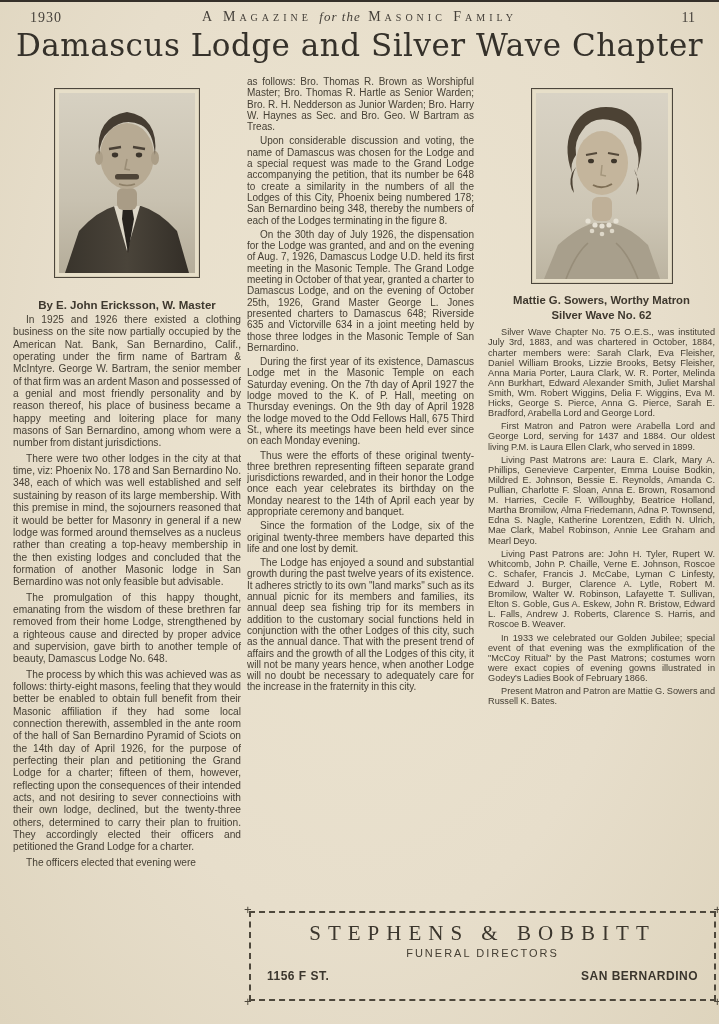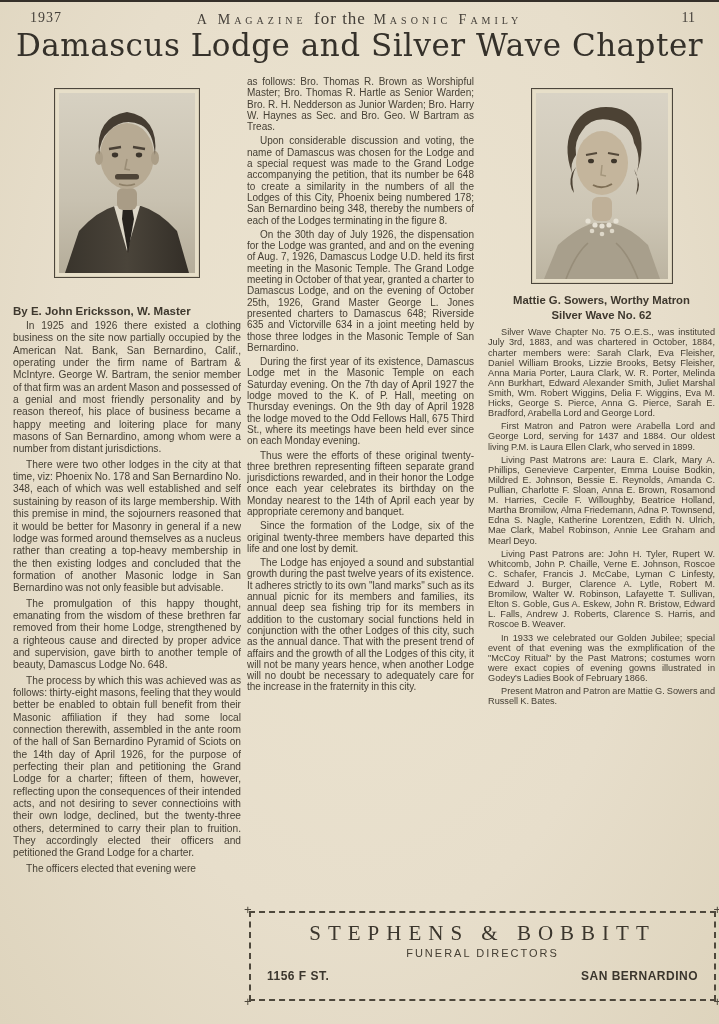--- a/index.html
+++ b/index.html
@@ -12,21 +12,21 @@
     font-family:"Liberation Sans", sans-serif;
   }
   .top-rule { position:absolute; top:0; left:0; width:100%; height:2px; background:#35302a; }
 
   
   .masthead { position:absolute; top:8px; left:0; width:100%; height:20px;
     font-family:"Liberation Serif", serif; color:#45403a; }
   .mast-year { position:absolute; left:30px; top:2px; font-size:14px; letter-spacing:1px; }
   .mast-center { position:absolute; left:0; right:0; top:1px; text-align:center;
     font-size:14px; font-variant:small-caps; letter-spacing:4px; }
-  .mast-center .ital { font-variant:normal; letter-spacing:1px; font-size:17px; }
+  .mast-center .ital { font-variant:normal; font-style:italic; letter-spacing:1px; font-size:13px; }
   .mast-page { position:absolute; right:24px; top:2px; font-size:14px; }
 
   
   .article-title { position:absolute; top:27px; left:0; width:100%; text-align:center;
     font-family:"DejaVu Serif", serif; font-size:31px; font-weight:500;
     color:#35312a; letter-spacing:0.5px; }
 
   
   .col { position:absolute; top:76px; overflow:hidden; }
   .col-1 { left:13px;  width:228px; height:946px; }
@@ -46,21 +46,21 @@
   
   .photo-frame { border:1px solid #4c463c; padding:4px; background:#e7dfc9;
     box-shadow:0 0 0 1px #d8cfb8 inset; }
   .frame-1 { width:146px; height:190px; margin:12px auto 0 auto; }
   .frame-3 { width:142px; height:196px; margin:12px auto 0 auto; }
   .photo-frame svg { display:block; width:100%; height:100%; }
 
   
   .history-heading { margin-top:17px; text-align:center; font-weight:bold;
     font-size:12.5px; letter-spacing:1px; color:#3e382e; line-height:1.35; }
-  .byline { margin:27px 0 3px 0; font-weight:bold;
+  .byline { margin:21px 0 3px 0; text-align:center; font-weight:bold;
     font-size:11.5px; color:#3e382e; }
 
   
   .photo-caption { margin:9px 0 5px 0; text-align:center; font-weight:bold;
     font-size:11.3px; color:#3e382e; line-height:1.3; }
 
   
   .ad-box { position:absolute; left:249px; top:911px; width:467px; height:90px;
     border:2px dashed #4e483c; text-align:center; }
   .ad-name { margin-top:8px; font-family:Liberation Serif, serif;
@@ -72,21 +72,21 @@
   .cm-tl { left:-7px; top:-7px; } .cm-tr { right:-7px; top:-7px; }
   .cm-bl { left:-7px; bottom:-7px; } .cm-br { right:-7px; bottom:-7px; }
 </style>
 </head>
 <body>
 
 <div class="page">
   <div class="top-rule"></div>
 
   <div class="masthead">
-    <span class="mast-year">1937</span>
+    <span class="mast-year">1930</span>
     <span class="mast-center"><span>A Magazine</span> <span class="ital">for the</span> <span>Masonic Family</span></span>
     <span class="mast-page">11</span>
   </div>
 
   <h1 class="article-title">Damascus Lodge and Silver Wave Chapter</h1>
 
   <div class="col col-1">
     <div class="photo-frame frame-1">
       <svg viewBox="0 0 136 180" preserveAspectRatio="none">
         <defs>

